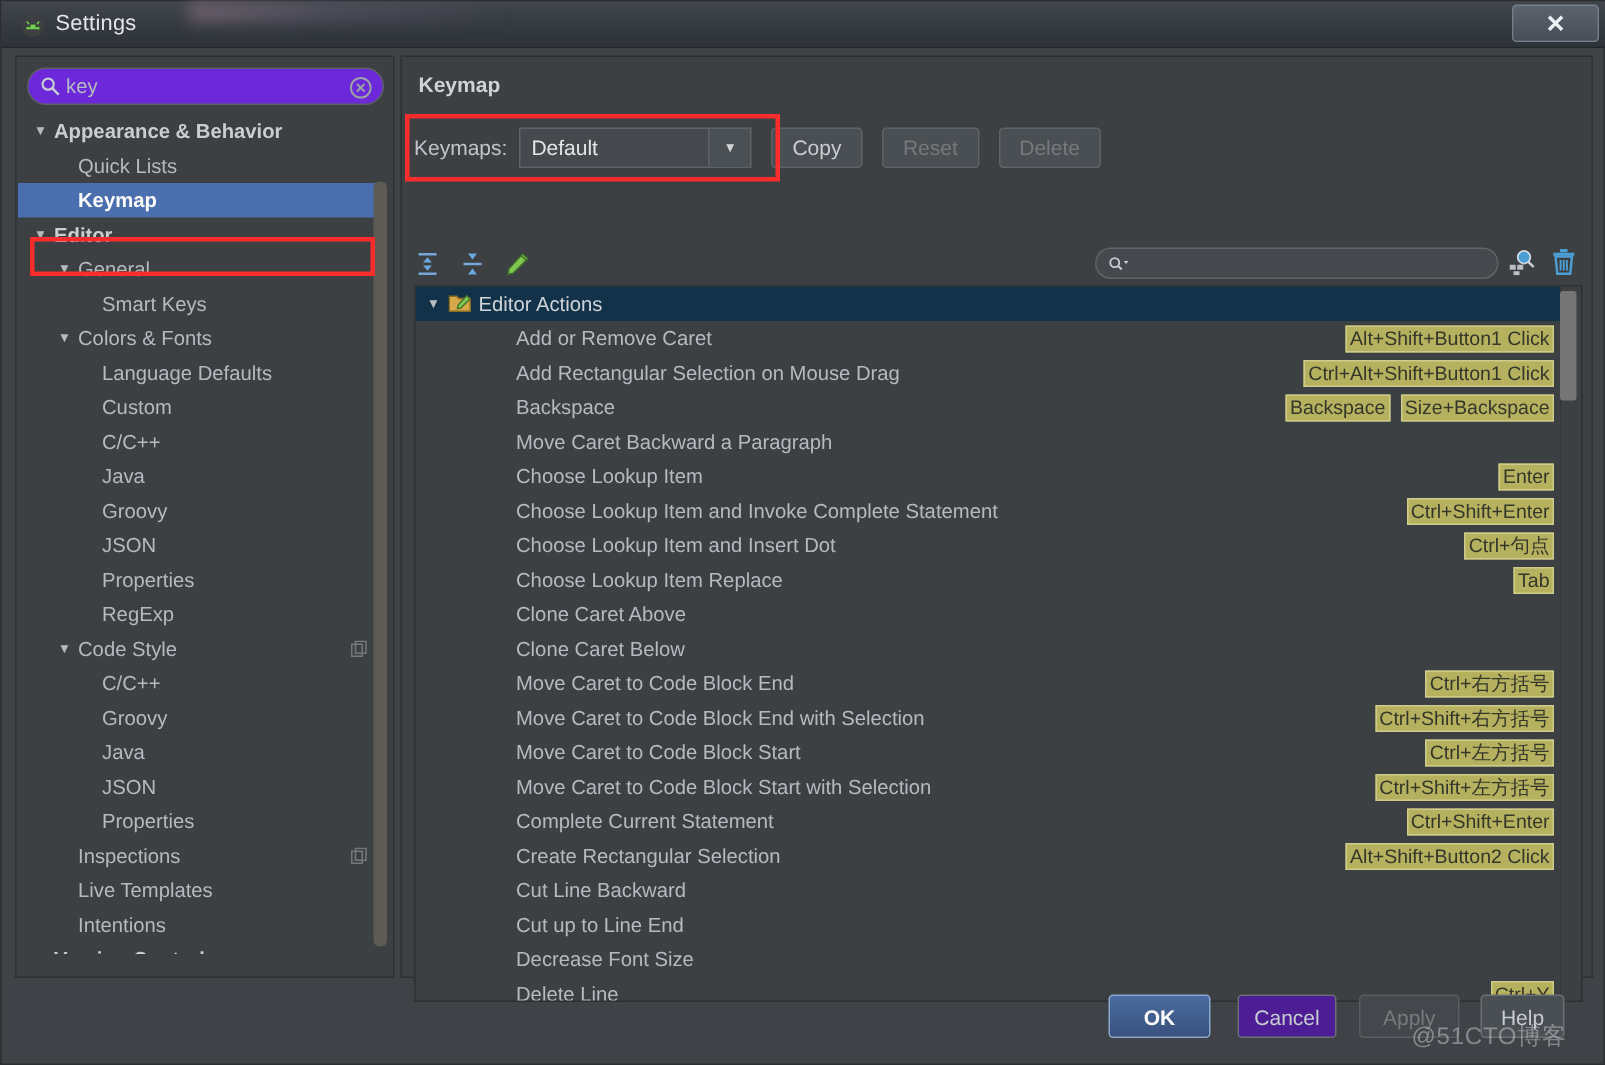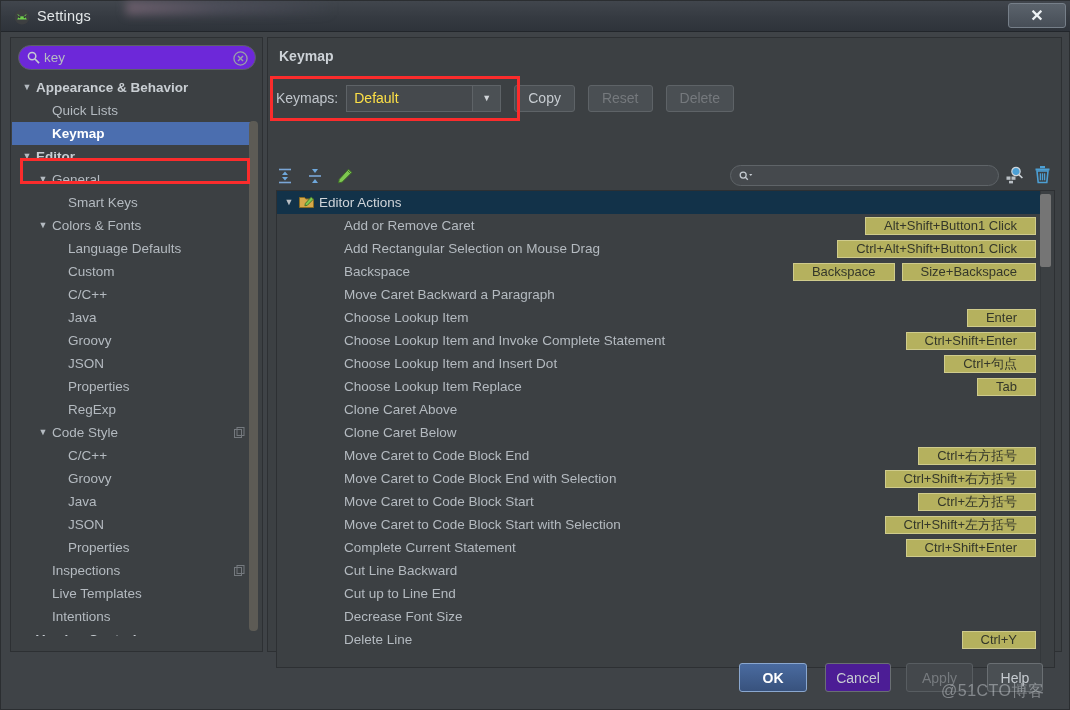--- a/index.html
+++ b/index.html
@@ -115,21 +115,21 @@
   #keymaps-row {
     position: absolute; left: 8px; top: 43px; height: 34px;
     display: flex; align-items: center;
   }
   #keymaps-label { font-size: 14px; color: #c0c5cb; margin-right: 8px; }
   #keymaps-combo {
     width: 155px; height: 27px;
     background: #45494d; border: 1px solid #5e6367;
     display: flex; align-items: center;
   }
-  #keymaps-value { margin-left: 7px; font-size: 14px; color: #fde047; flex: 1; }
+  #keymaps-value { margin-left: 7px; font-size: 14px; color: #e5e5e5; flex: 1; }
   #keymaps-arrow {
     width: 28px; height: 25px; border-left: 1px solid #5e6367;
     background: #4b5054; display: flex; align-items: center; justify-content: center;
     font-size: 9px; color: #d0d4d8;
   }
   .kbtn {
     height: 27px; padding: 0 13px; margin-left: 13px;
     background: #4a4f53; border: 1px solid #5e6367; border-radius: 3px;
     font-size: 14px; color: #c7ccd1;
     display: flex; align-items: center; justify-content: center;
@@ -176,21 +176,21 @@
   .lrow .gicon { position: absolute; left: 22px; top: 4px; width: 15px; height: 14px; }
   .lrow .gtext { position: absolute; left: 42px; top: 0; }
   .lrow .atext { position: absolute; left: 67px; top: 0; }
   .lrow .shortcuts {
     position: absolute; right: 6px; top: 2px; height: 19px;
     display: flex; align-items: center; gap: 7px;
   }
   .sc {
     background: #b5b15e; color: #34372a;
     border: 1px solid #cfcb8c;
-    font-size: 13px; line-height: 16px; padding: 0 18px;
+    font-size: 13px; line-height: 16px; padding: 0 2px;
     font-family: "Liberation Sans", sans-serif;
   }
   #right-scroll-track {
     position: absolute; right: 1px; top: 0; width: 13px; height: 476px;
     background: #3c4043; border-left: 1px solid #34383b;
   }
   #right-scroll-thumb {
     position: absolute; right: 2px; top: 3px; width: 11px; height: 73px;
     background: #757575; border-radius: 2px;
   }
@@ -445,20 +445,26 @@
                 <span class="sc">Ctrl+Shift+左方括号</span>
               </span>
             </div>
             <div class="lrow">
               <span class="atext">Complete Current Statement</span>
               <span class="shortcuts">
                 <span class="sc">Ctrl+Shift+Enter</span>
               </span>
             </div>
             <div class="lrow">
+              <span class="atext">Create Rectangular Selection</span>
+              <span class="shortcuts">
+                <span class="sc">Alt+Shift+Button2 Click</span>
+              </span>
+            </div>
+            <div class="lrow">
               <span class="atext">Cut Line Backward</span>
             </div>
             <div class="lrow">
               <span class="atext">Cut up to Line End</span>
             </div>
             <div class="lrow">
               <span class="atext">Decrease Font Size</span>
             </div>
             <div class="lrow">
               <span class="atext">Delete Line</span>

